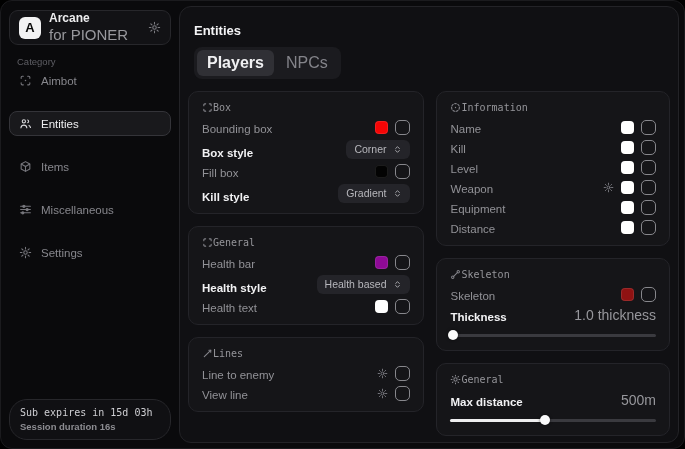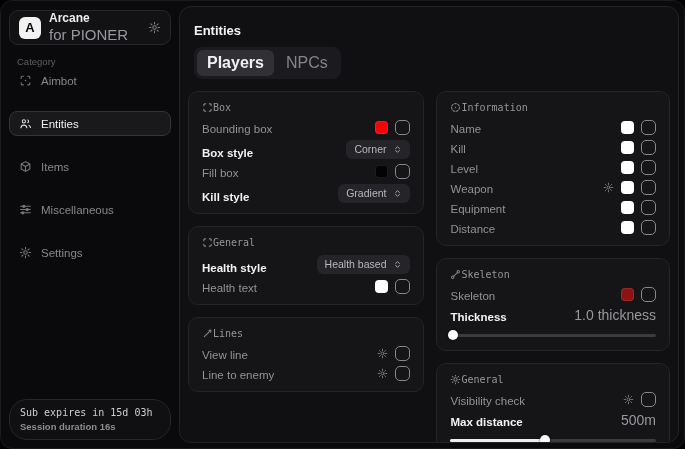--- a/index.html
+++ b/index.html
@@ -221,20 +221,27 @@
         <div class="panel">
           <div class="panel-header">
             <span class="picon">
               <svg width="11" height="11" viewBox="0 0 24 24" fill="none" stroke="currentColor" stroke-width="2.4" stroke-linecap="round">
                 <path d="M4 8V6a2 2 0 0 1 2-2h2M16 4h2a2 2 0 0 1 2 2v2M20 16v2a2 2 0 0 1-2 2h-2M8 20H6a2 2 0 0 1-2-2v-2"></path>
               </svg>
             </span>
             <span class="panel-title">General</span>
           </div>
 
+          <div class="row">
+            <span class="row-label">Health bar</span>
+            <span class="controls">
+              <span class="swatch" style="background-color: rgb(142, 10, 150);"></span>
+              <span class="checkbox"></span>
+            </span>
+          </div>
 
           <div class="row">
             <span class="row-label hl">Health style</span>
             <span class="dropdown">
               <span>Health based</span>
               <span class="dicon">
                 <svg width="9" height="9" viewBox="0 0 24 24" fill="none" stroke="currentColor" stroke-width="2.6" stroke-linecap="round" stroke-linejoin="round">
                   <path d="M7 9.5L12 4.5l5 5M7 14.5l5 5 5-5"></path>
                 </svg>
               </span>
@@ -255,34 +262,34 @@
             <span class="picon">
               <svg width="11" height="11" viewBox="0 0 24 24" fill="none" stroke="currentColor" stroke-width="2.4" stroke-linecap="round">
                 <path d="M5 19L19 5"></path>
                 <path d="M15 5h4v4"></path>
               </svg>
             </span>
             <span class="panel-title">Lines</span>
           </div>
 
           <div class="row">
-            <span class="row-label">View line</span>
+            <span class="row-label">Line to enemy</span>
             <span class="controls">
               <span class="gear-sm">
                 <svg width="11" height="11" viewBox="0 0 24 24" fill="none" stroke="currentColor" stroke-width="2" stroke-linecap="round">
                   <circle cx="12" cy="12" r="3.2"></circle>
                   <path d="M12 2.5v3M12 18.5v3M2.5 12h3M18.5 12h3M5.2 5.2l2.1 2.1M16.7 16.7l2.1 2.1M18.8 5.2l-2.1 2.1M7.3 16.7l-2.1 2.1"></path>
                 </svg>
               </span>
               <span class="checkbox"></span>
             </span>
           </div>
 
           <div class="row">
-            <span class="row-label">Line to enemy</span>
+            <span class="row-label">View line</span>
             <span class="controls">
               <span class="gear-sm">
                 <svg width="11" height="11" viewBox="0 0 24 24" fill="none" stroke="currentColor" stroke-width="2" stroke-linecap="round">
                   <circle cx="12" cy="12" r="3.2"></circle>
                   <path d="M12 2.5v3M12 18.5v3M2.5 12h3M18.5 12h3M5.2 5.2l2.1 2.1M16.7 16.7l2.1 2.1M18.8 5.2l-2.1 2.1M7.3 16.7l-2.1 2.1"></path>
                 </svg>
               </span>
               <span class="checkbox"></span>
             </span>
           </div>
@@ -395,32 +402,20 @@
           <div class="panel-header">
             <span class="picon">
               <svg width="11" height="11" viewBox="0 0 24 24" fill="none" stroke="currentColor" stroke-width="2.2" stroke-linecap="round">
                 <circle cx="12" cy="12" r="3.6"></circle>
                 <path d="M12 2.5v2M12 19.5v2M2.5 12h2M19.5 12h2M5.3 5.3l1.4 1.4M17.3 17.3l1.4 1.4M18.7 5.3l-1.4 1.4M6.7 17.3l-1.4 1.4"></path>
               </svg>
             </span>
             <span class="panel-title">General</span>
           </div>
 
-          <div class="row">
-            <span class="row-label">Visibility check</span>
-            <span class="controls">
-              <span class="gear-sm">
-                <svg width="11" height="11" viewBox="0 0 24 24" fill="none" stroke="currentColor" stroke-width="2" stroke-linecap="round">
-                  <circle cx="12" cy="12" r="3.2"></circle>
-                  <path d="M12 2.5v3M12 18.5v3M2.5 12h3M18.5 12h3M5.2 5.2l2.1 2.1M16.7 16.7l2.1 2.1M18.8 5.2l-2.1 2.1M7.3 16.7l-2.1 2.1"></path>
-                </svg>
-              </span>
-              <span class="checkbox"></span>
-            </span>
-          </div>
 
           <div class="row">
             <span class="row-label hl">Max distance</span>
             <span class="value-text">500m</span>
           </div>
 
           <div class="slider">
             <div class="slider-track">
               <div class="slider-fill" style="width: 46%;">
                 <div class="slider-thumb"></div>

